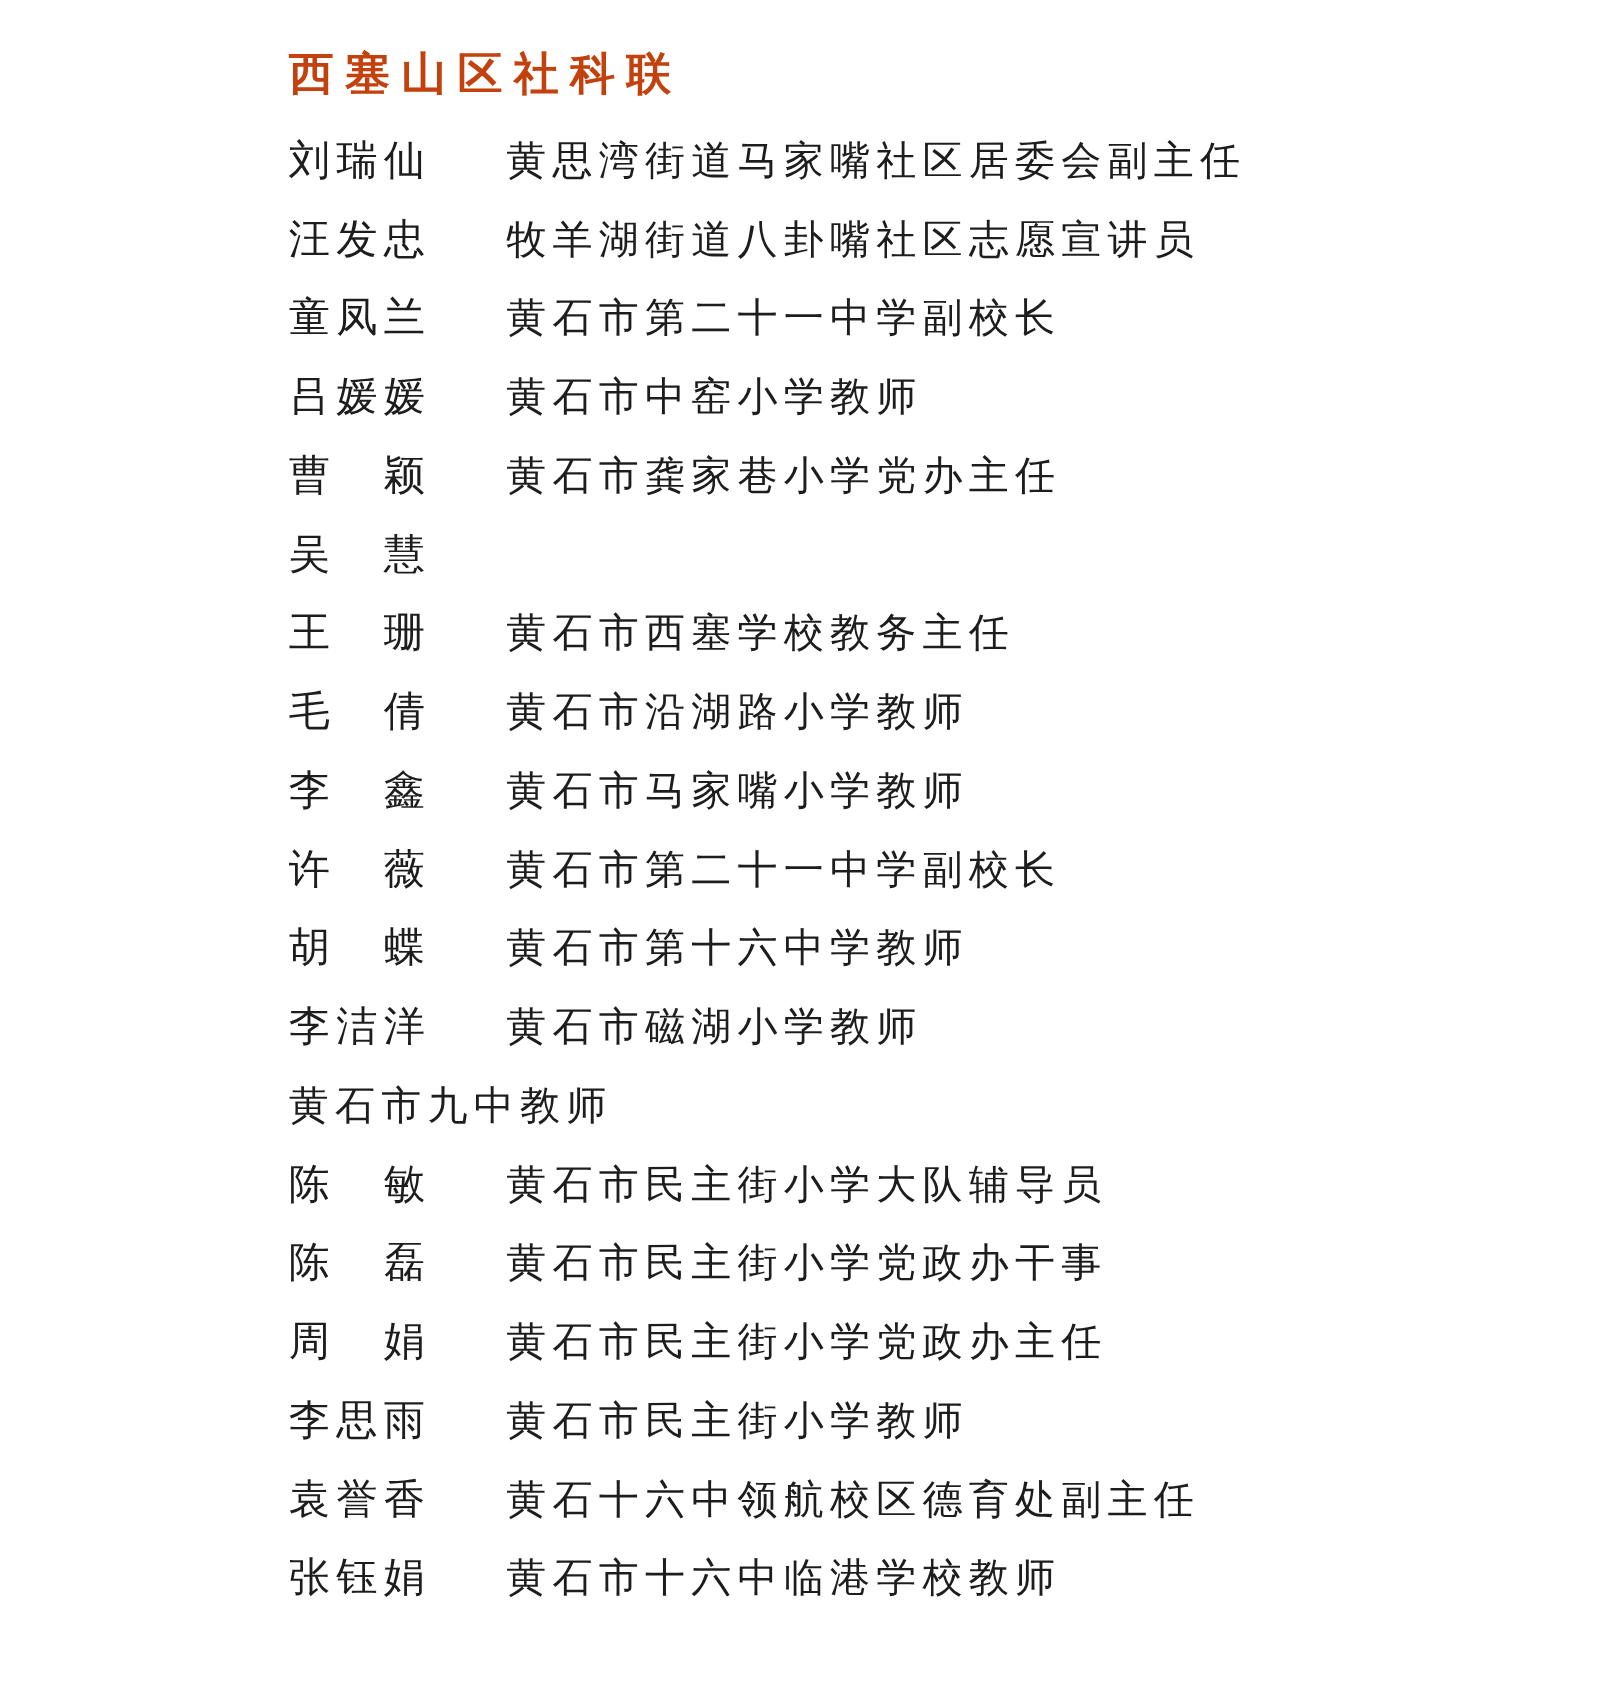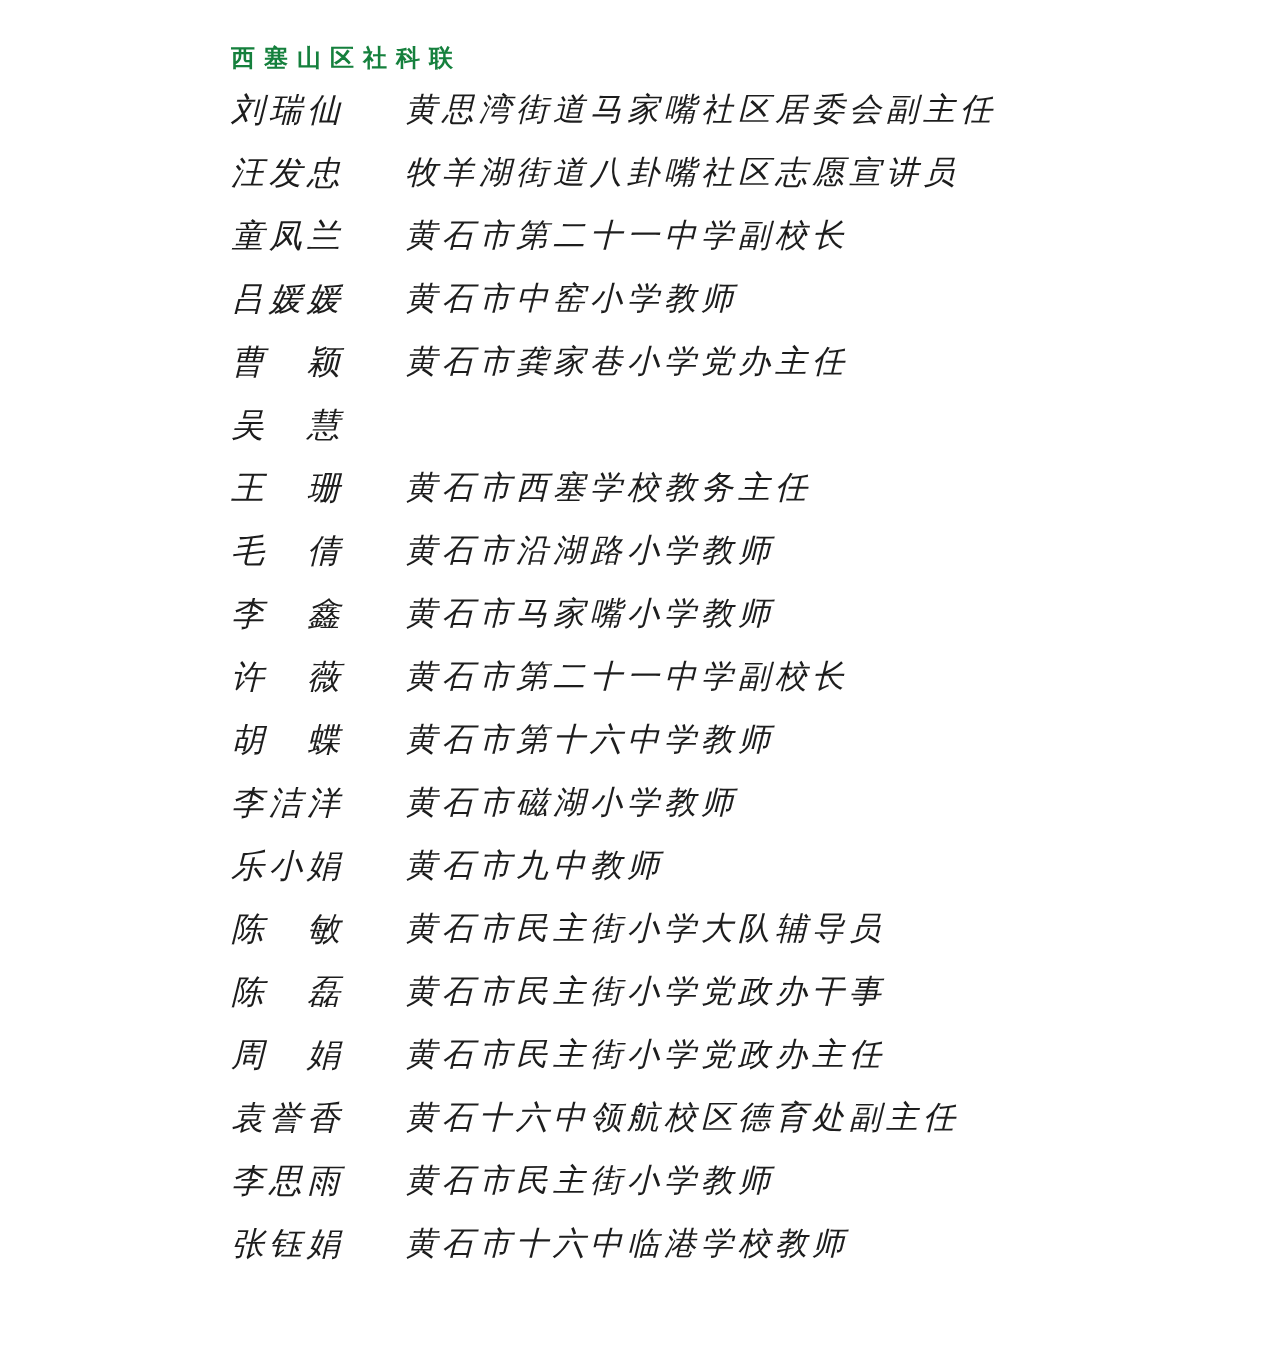--- a/index.html
+++ b/index.html
@@ -14,40 +14,39 @@
   }
   .page {
     box-sizing: border-box;
     width: 1280px;
     height: 1357px;
     padding: 42px 40px 0 231px;
     background: #ffffff;
   }
   .heading {
     margin: 0;
-    font-family: Liberation Serif, serif;
+    font-family: Liberation Sans, sans-serif;
     font-weight: 700;
-    font-size: 24px;
+    font-size: 36px;
     line-height: 33px;
     letter-spacing: 9px;
-    color: #15803d;
+    color: #c2410c;
     white-space: nowrap;
   }
   .list {
     list-style: none;
     margin: 13px 0 0 0;
     padding: 0;
     font-family: "Liberation Serif", "DejaVu Serif", serif;
     color: #1d1d1d;
   }
   .row {
     display: flex;
-    align-items: flex-start;
+    align-items: flex-end;
     height: 63px;
-    font-style: italic;
   }
   .name {
     flex: none;
     width: 174px;
     font-size: 33px;
     letter-spacing: 5px;
     white-space: pre;
   }
   .title {
     font-size: 32px;
@@ -115,47 +114,46 @@
     <span class="name">胡　蝶</span>
     <span class="title">黄石市第十六中学教师</span>
   </li>
 
   <li class="row">
     <span class="name">李洁洋</span>
     <span class="title">黄石市磁湖小学教师</span>
   </li>
 
   <li class="row">
-    <span class="name">乐小娟</span>
     <span class="title">黄石市九中教师</span>
   </li>
 
   <li class="row">
     <span class="name">陈　敏</span>
     <span class="title">黄石市民主街小学大队辅导员</span>
   </li>
 
   <li class="row">
     <span class="name">陈　磊</span>
     <span class="title">黄石市民主街小学党政办干事</span>
   </li>
 
   <li class="row">
     <span class="name">周　娟</span>
     <span class="title">黄石市民主街小学党政办主任</span>
   </li>
 
   <li class="row">
-    <span class="name">袁誉香</span>
-    <span class="title">黄石十六中领航校区德育处副主任</span>
+    <span class="name">李思雨</span>
+    <span class="title">黄石市民主街小学教师</span>
   </li>
 
   <li class="row">
-    <span class="name">李思雨</span>
-    <span class="title">黄石市民主街小学教师</span>
+    <span class="name">袁誉香</span>
+    <span class="title">黄石十六中领航校区德育处副主任</span>
   </li>
 
   <li class="row">
     <span class="name">张钰娟</span>
     <span class="title">黄石市十六中临港学校教师</span>
   </li>
 </ul>
 </main>
 
 </body></html>

